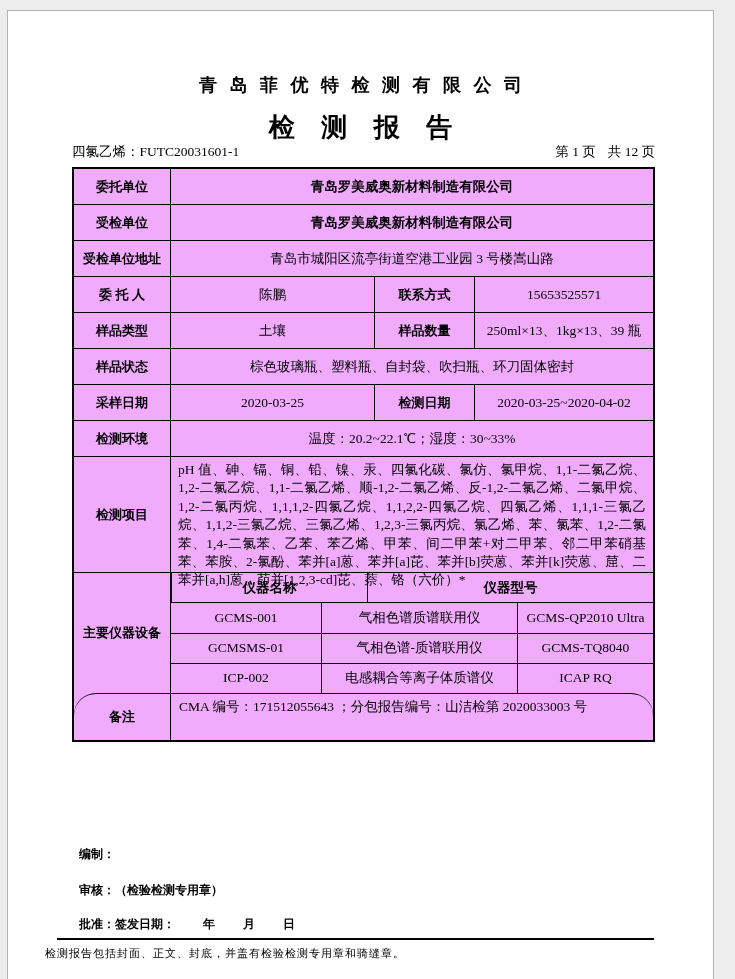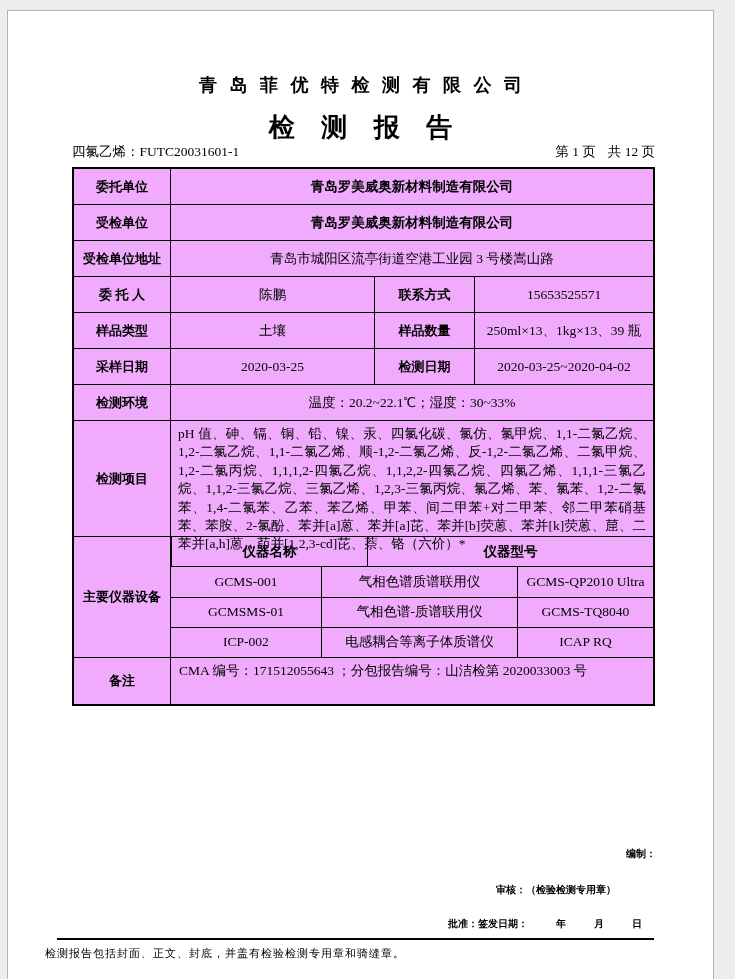--- a/index.html
+++ b/index.html
@@ -45,21 +45,21 @@
   .rrow { display:flex; align-items:stretch; border-top:1px solid #000; }
   .rrow.first { border-top:none; }
   .c {
     box-sizing:border-box; border-left:1px solid #000;
     display:flex; align-items:center; justify-content:center;
     text-align:center; font-size:13.5px; padding:0 4px;
   }
   .c.cfirst { border-left:none; }
   .lbl { font-weight:bold; font-family:"Liberation Sans", sans-serif; font-size:13px; }
   .bold { font-weight:bold; }
-  .h35 { height:35px; } .h115 { height:115px; } .h120 { height:120px; } .h46 { height:46px; }
+  .h35 { height:35px; } .h115 { height:115px; } .h120 { height:120px; } .h46 { height:46px;border-radius:22px; }
   .w-lbl { width:96px; flex:none; }
   .w-rest { flex:1; }
   .w-v1 { width:204px; flex:none; }
   .w-l2 { width:100px; flex:none; }
   .items-cell {
     display:block; text-align:justify; text-justify:inter-ideograph;
     padding:4px 7px 0 7px; line-height:18.4px; font-size:13.5px;
   }
   .inst { flex:1; display:flex; flex-direction:column; border-left:1px solid #000; box-sizing:border-box; }
   .inst-row { flex:1; display:flex; border-top:1px solid #000; }
@@ -73,22 +73,22 @@
   .ic.ib { width:196px; }
   .ic.ic3 { flex:1; }
   .remark-cell {
     display:block; text-align:left;
     padding:2px 8px 0 8px; line-height:21px; font-size:13.5px;
   }
 
   
   .sig {
     position:absolute; left:71px; width:577px;
-    display:flex; justify-content:flex-end;
-    font-size:10px; font-weight:bold; height:18px; align-items:center;
+    display:flex; justify-content:flex-start;
+    font-size:12px; font-weight:bold; height:18px; align-items:center;
     font-family:"Liberation Sans", sans-serif;
   }
   .sig.s1 { top:834px; }
   .sig.s2 { top:870px; }
   .sig.s3 { top:904px; }
   .seal { margin-right:40px; font-weight:bold; }
   .issue { margin-right:14px; display:flex; align-items:center; }
   .issue .d { margin-left:28px; }
   .rule {
     position:absolute; left:49px; top:927px; width:597px;
@@ -136,20 +136,24 @@
       <div class="c w-rest">15653525571</div>
     </div>
 
     <div class="rrow h35">
       <div class="c cfirst w-lbl lbl">样品类型</div>
       <div class="c w-v1">土壤</div>
       <div class="c w-l2 lbl">样品数量</div>
       <div class="c w-rest">250ml×13、1kg×13、39 瓶</div>
     </div>
 
+    <div class="rrow h35">
+      <div class="c cfirst w-lbl lbl">样品状态</div>
+      <div class="c w-rest">棕色玻璃瓶、塑料瓶、自封袋、吹扫瓶、环刀固体密封</div>
+    </div>
 
     <div class="rrow h35">
       <div class="c cfirst w-lbl lbl">采样日期</div>
       <div class="c w-v1">2020-03-25</div>
       <div class="c w-l2 lbl">检测日期</div>
       <div class="c w-rest">2020-03-25~2020-04-02</div>
     </div>
 
     <div class="rrow h35">
       <div class="c cfirst w-lbl lbl">检测环境</div>

